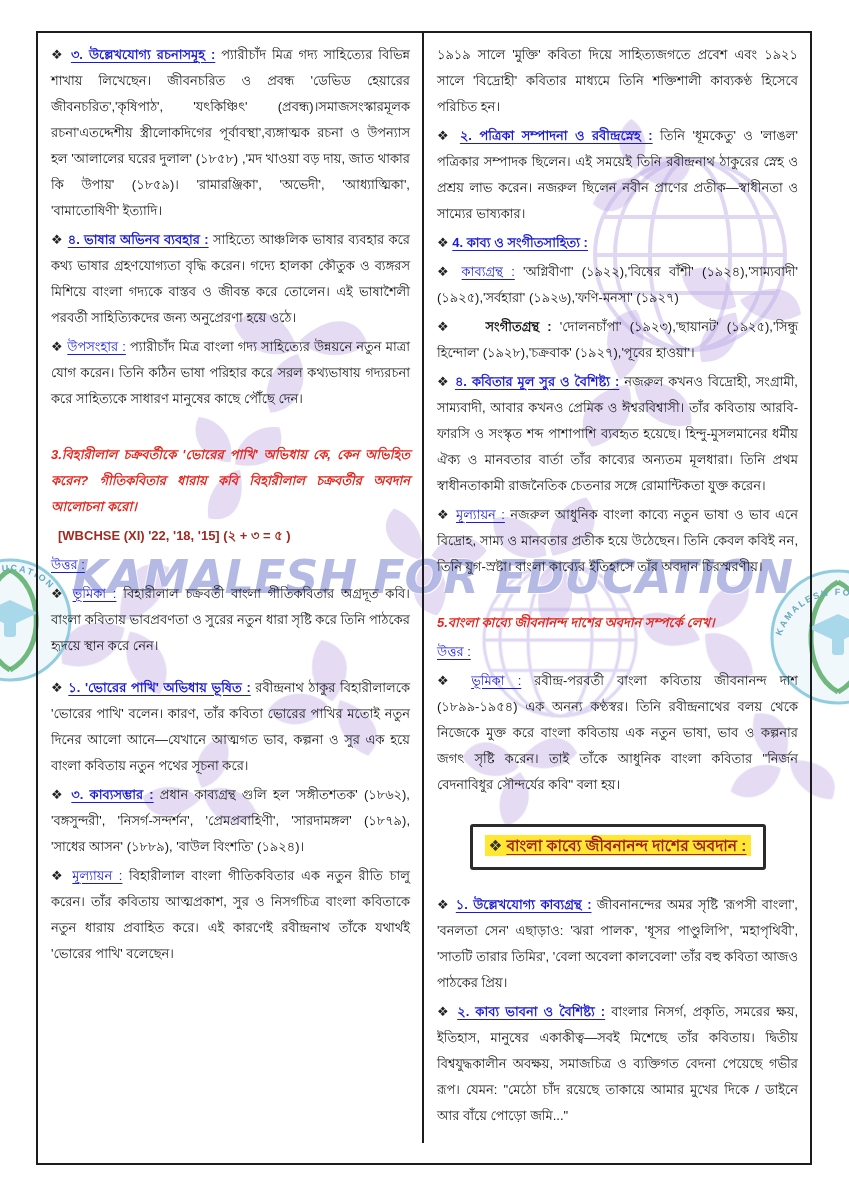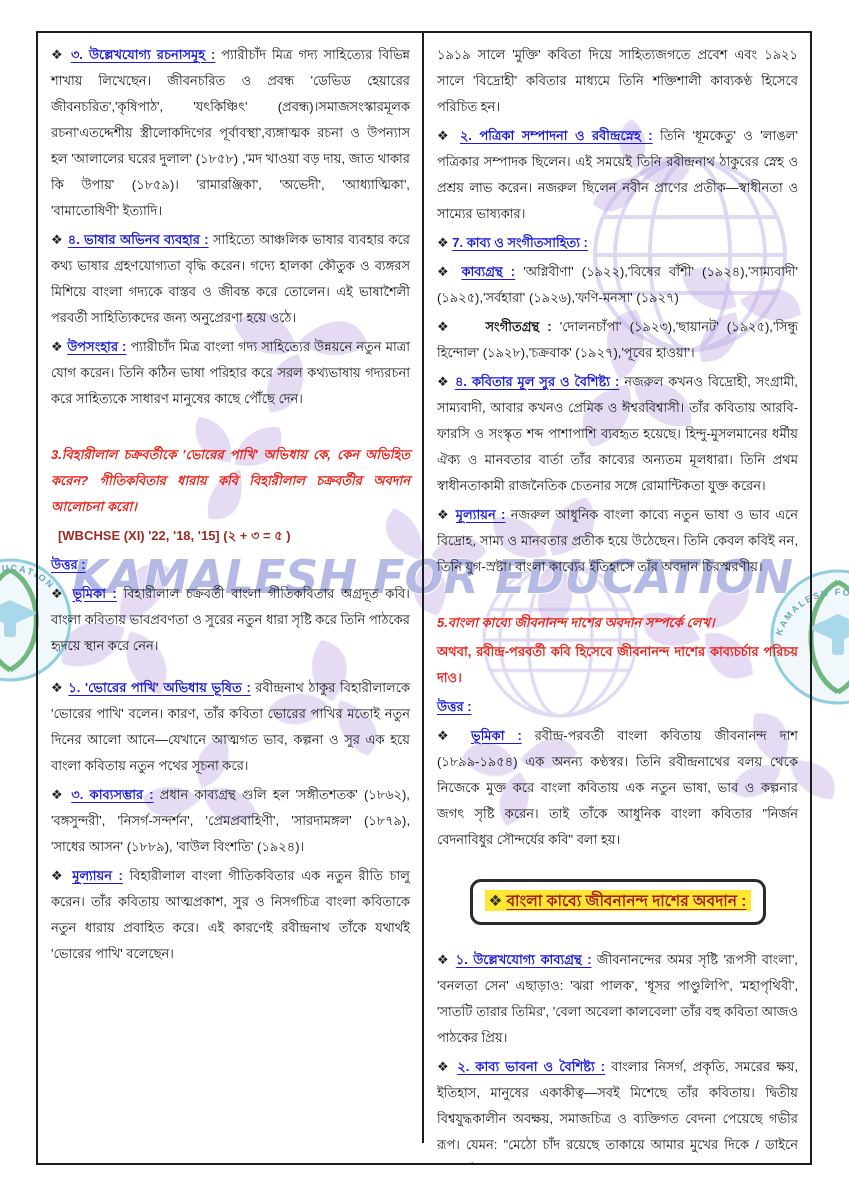--- a/index.html
+++ b/index.html
@@ -26,28 +26,28 @@
   .col{box-sizing:border-box;padding:9px 12px 6px 13px;overflow:hidden;}
   .col.left{width:384px;}
   .col.right{flex:1;}
   .divider{width:2px;background:#1c1c1c;height:1110px;flex:0 0 2px;}
   
   p.tb{margin:0 0 3px 0;font-size:13px;line-height:26px;text-align:justify;color:#161616;}
   .gap-lg{margin-top:30px !important;font-style:italic;}
   .gap-md{margin-top:16px !important;}
   [data-c="diamond"]{color:#222;font-weight:bold;}
   [data-c="heading-blue"]{color:#1b1bd6;font-weight:bold;text-decoration:underline;text-underline-offset:3px;}
-  [data-c="label-blue"]{color:#1b1bd6;font-weight:bold;text-decoration:underline;text-underline-offset:3px;margin-top:18px;}
+  [data-c="label-blue"]{color:#1b1bd6;font-weight:normal;text-decoration:underline;text-underline-offset:3px;margin-top:18px;}
   [data-c="label-black"]{color:#141414;font-weight:bold;margin-left:24px;}
   [data-c="body"]{color:#161616;}
   [data-c="question-red"]{color:#e6251c;font-weight:bold;}
   [data-c="tag-maroon"]{color:#9e2b23;font-weight:bold;margin-left:7px;}
   
   .hl-box{margin:26px auto 22px auto;width:fit-content;max-width:330px;border:3px solid #2b2b2b;
-          border-radius:11px;padding:7px 12px;background:#fff;text-align:center;}
+          border-radius:3px;padding:7px 12px;background:#fff;text-align:center;}
   .hl-inner{background:#ffe733;padding:2px 4px;font-size:15.5px;font-weight:bold;
             color:#a32020;text-decoration:underline;text-underline-offset:3px;}
   .hl-inner .dm{color:#333;text-decoration:none;display:inline-block;margin-right:4px;}
 </style>
 </head>
 <body>
 
 <div class="page">
 
   <div class="wm-layer">
@@ -128,27 +128,26 @@
       <p class="tb"><span data-c="diamond">❖ </span><span data-c="heading-blue">৩. কাব্যসম্ভার :</span><span data-c="body"> প্রধান কাব্যগ্রন্থ গুলি হল 'সঙ্গীতশতক' (১৮৬২), 'বঙ্গসুন্দরী', 'নিসর্গ-সন্দর্শন', 'প্রেমপ্রবাহিণী', 'সারদামঙ্গল' (১৮৭৯), 'সাধের আসন' (১৮৮৯), 'বাউল বিংশতি' (১৯২৪)।</span></p>
       <p class="tb"><span data-c="diamond">❖ </span><span data-c="label-blue">মূল্যায়ন :</span><span data-c="body"> বিহারীলাল বাংলা গীতিকবিতার এক নতুন রীতি চালু করেন। তাঁর কবিতায় আত্মপ্রকাশ, সুর ও নিসর্গচিত্র বাংলা কবিতাকে নতুন ধারায় প্রবাহিত করে। এই কারণেই রবীন্দ্রনাথ তাঁকে যথার্থই 'ভোরের পাখি' বলেছেন।</span></p>
 
     </div>
 
     <div class="divider"></div>
 
     <div class="col right">
       <p class="tb"><span data-c="body">১৯১৯ সালে 'মুক্তি' কবিতা দিয়ে সাহিত্যজগতে প্রবেশ এবং ১৯২১ সালে 'বিদ্রোহী' কবিতার মাধ্যমে তিনি শক্তিশালী কাব্যকণ্ঠ হিসেবে পরিচিত হন।</span></p>
       <p class="tb"><span data-c="diamond">❖ </span><span data-c="heading-blue">২. পত্রিকা সম্পাদনা ও রবীন্দ্রস্নেহ :</span><span data-c="body"> তিনি 'ধূমকেতু' ও 'লাঙল' পত্রিকার সম্পাদক ছিলেন। এই সময়েই তিনি রবীন্দ্রনাথ ঠাকুরের স্নেহ ও প্রশ্রয় লাভ করেন। নজরুল ছিলেন নবীন প্রাণের প্রতীক—স্বাধীনতা ও সাম্যের ভাষ্যকার।</span></p>
-      <p class="tb"><span data-c="diamond">❖ </span><span data-c="heading-blue">7. কাব্য ও সংগীতসাহিত্য :</span></p>
+      <p class="tb"><span data-c="diamond">❖ </span><span data-c="heading-blue">4. কাব্য ও সংগীতসাহিত্য :</span></p>
       <p class="tb"><span data-c="diamond">❖ </span><span data-c="label-blue">কাব্যগ্রন্থ :</span><span data-c="body"> 'অগ্নিবীণা' (১৯২২),'বিষের বাঁশী' (১৯২৪),'সাম্যবাদী' (১৯২৫),'সর্বহারা' (১৯২৬),'ফণি-মনসা' (১৯২৭)</span></p>
       <p class="tb"><span data-c="diamond">❖ </span><span data-c="label-black">সংগীতগ্রন্থ :</span><span data-c="body"> 'দোলনচাঁপা' (১৯২৩),'ছায়ানট' (১৯২৫),'সিন্ধু হিন্দোল' (১৯২৮),'চক্রবাক' (১৯২৭),'পূবের হাওয়া'।</span></p>
       <p class="tb"><span data-c="diamond">❖ </span><span data-c="heading-blue">৪. কবিতার মূল সুর ও বৈশিষ্ট্য :</span><span data-c="body"> নজরুল কখনও বিদ্রোহী, সংগ্রামী, সাম্যবাদী, আবার কখনও প্রেমিক ও ঈশ্বরবিশ্বাসী। তাঁর কবিতায় আরবি-ফারসি ও সংস্কৃত শব্দ পাশাপাশি ব্যবহৃত হয়েছে। হিন্দু-মুসলমানের ধর্মীয় ঐক্য ও মানবতার বার্তা তাঁর কাব্যের অন্যতম মূলধারা। তিনি প্রথম স্বাধীনতাকামী রাজনৈতিক চেতনার সঙ্গে রোমান্টিকতা যুক্ত করেন।</span></p>
       <p class="tb"><span data-c="diamond">❖ </span><span data-c="label-blue">মূল্যায়ন :</span><span data-c="body"> নজরুল আধুনিক বাংলা কাব্যে নতুন ভাষা ও ভাব এনে বিদ্রোহ, সাম্য ও মানবতার প্রতীক হয়ে উঠেছেন। তিনি কেবল কবিই নন, তিনি যুগ-স্রষ্টা। বাংলা কাব্যের ইতিহাসে তাঁর অবদান চিরস্মরণীয়।</span></p>
       <p class="tb gap-lg"><span data-c="question-red">5.বাংলা কাব্যে জীবনানন্দ দাশের অবদান সম্পর্কে লেখ।</span></p>
-      <p class="tb"><span data-c="question-red">অথবা, রবীন্দ্র-পরবর্তী কবি হিসেবে জীবনানন্দ দাশের কাব্যচর্চার পরিচয় দাও।</span></p>
       <p class="tb"><span data-c="label-blue">উত্তর :</span></p>
       <p class="tb"><span data-c="diamond">❖ </span><span data-c="label-blue">ভূমিকা :</span><span data-c="body"> রবীন্দ্র-পরবর্তী বাংলা কবিতায় জীবনানন্দ দাশ (১৮৯৯-১৯৫৪) এক অনন্য কণ্ঠস্বর। তিনি রবীন্দ্রনাথের বলয় থেকে নিজেকে মুক্ত করে বাংলা কবিতায় এক নতুন ভাষা, ভাব ও কল্পনার জগৎ সৃষ্টি করেন। তাই তাঁকে আধুনিক বাংলা কবিতার "নির্জন বেদনাবিধুর সৌন্দর্যের কবি" বলা হয়।</span></p>
 
       <div class="hl-box">
         <span class="hl-inner"><span class="dm">❖</span><span>বাংলা কাব্যে জীবনানন্দ দাশের অবদান :</span></span>
       </div>
 
       <p class="tb"><span data-c="diamond">❖ </span><span data-c="heading-blue">১. উল্লেখযোগ্য কাব্যগ্রন্থ :</span><span data-c="body"> জীবনানন্দের অমর সৃষ্টি 'রূপসী বাংলা', 'বনলতা সেন' এছাড়াও: 'ঝরা পালক', 'ধূসর পাণ্ডুলিপি', 'মহাপৃথিবী', 'সাতটি তারার তিমির', 'বেলা অবেলা কালবেলা' তাঁর বহু কবিতা আজও পাঠকের প্রিয়।</span></p>
       <p class="tb"><span data-c="diamond">❖ </span><span data-c="heading-blue">২. কাব্য ভাবনা ও বৈশিষ্ট্য :</span><span data-c="body"> বাংলার নিসর্গ, প্রকৃতি, সমরের ক্ষয়, ইতিহাস, মানুষের একাকীত্ব—সবই মিশেছে তাঁর কবিতায়। দ্বিতীয় বিশ্বযুদ্ধকালীন অবক্ষয়, সমাজচিত্র ও ব্যক্তিগত বেদনা পেয়েছে গভীর রূপ। যেমন: "মেঠো চাঁদ রয়েছে তাকায়ে আমার মুখের দিকে / ডাইনে আর বাঁয়ে পোড়ো জমি..."</span></p>
 

